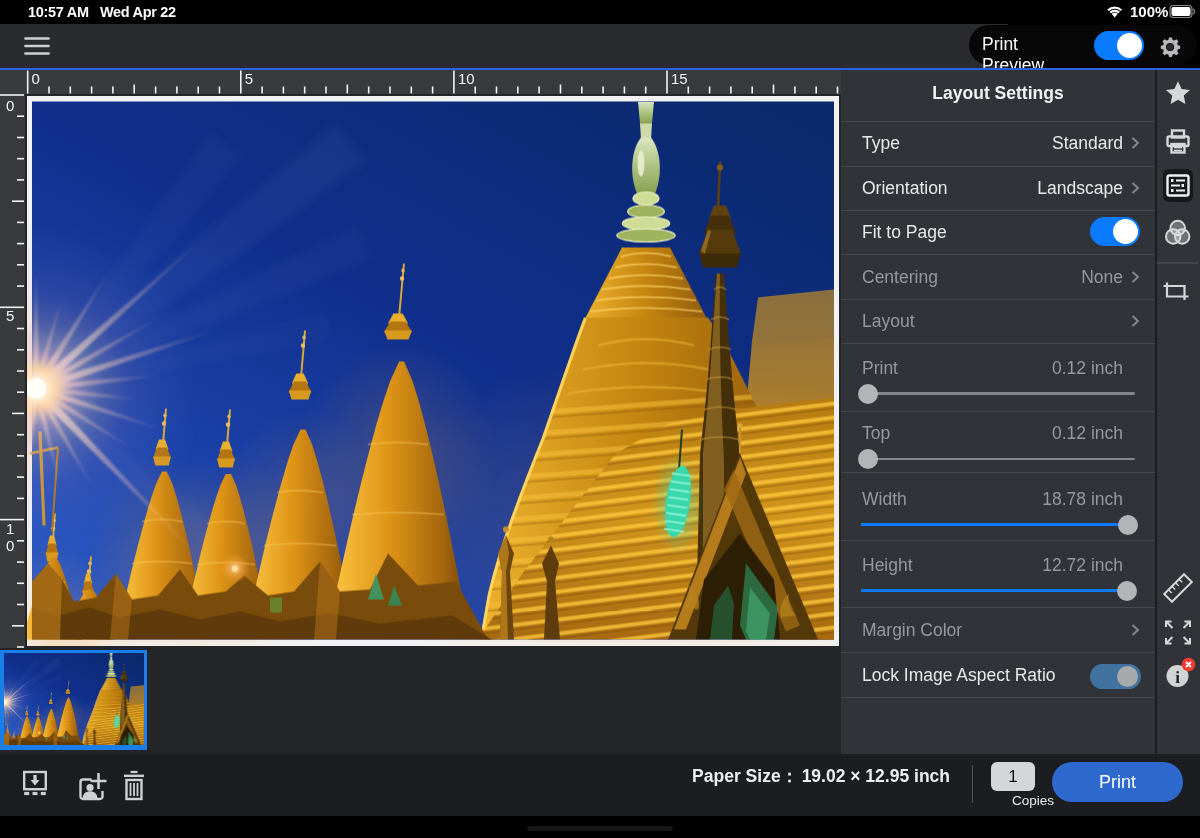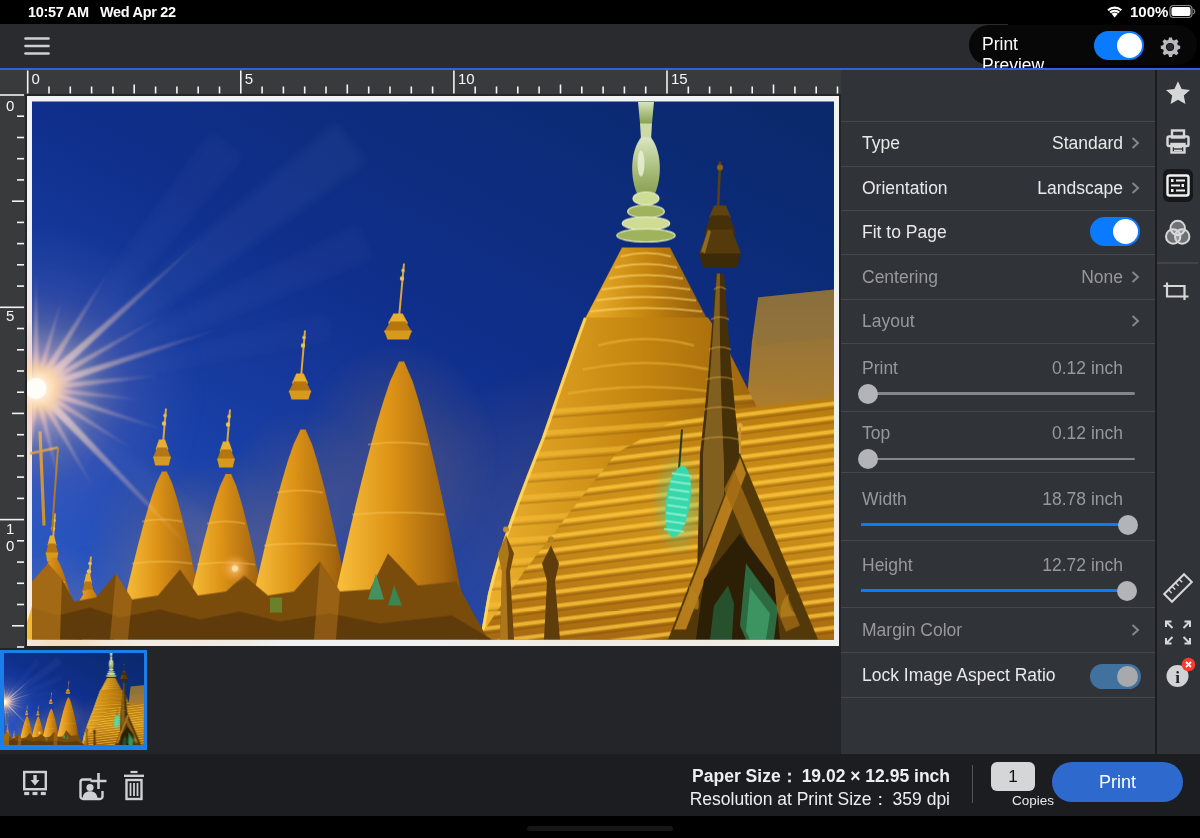--- a/index.html
+++ b/index.html
@@ -519,20 +519,21 @@
     </g>
   </g>
 </svg>
 
 <div class="abs" style="left:0px;top:649.5px;width:147px;height:100px;background:#1a7fe8;"></div>
 <svg class="abs" style="left:3.5px;top:653px;" width="140" height="92" viewBox="0 0 802 538" preserveAspectRatio="none">
   <use href="#ph"></use>
 </svg>
 
 <div class="abs" id="panel">
+  <div class="abs" style="left:0;top:13px;width:314px;text-align:center;font-size:17.5px;font-weight:bold;color:#f2f3f4;">Layout Settings</div>
   <div class="divider" style="top:51px;"></div>
   <div class="divider" style="top:95.5px;"></div>
   <div class="divider" style="top:140px;"></div>
   <div class="divider" style="top:184px;"></div>
   <div class="divider" style="top:228.5px;"></div>
   <div class="divider" style="top:273px;"></div>
   <div class="divider" style="top:340.5px;"></div>
   <div class="divider" style="top:402px;"></div>
   <div class="divider" style="top:469.5px;"></div>
   <div class="divider" style="top:536.5px;"></div>
@@ -682,20 +683,19 @@
       <line x1="104" y1="7.8" x2="124" y2="7.8" stroke-width="2.4"></line>
       <rect x="106.5" y="12" width="15" height="19"></rect>
       <g stroke-width="1.8">
         <line x1="110.5" y1="15" x2="110.5" y2="28"></line>
         <line x1="114" y1="15" x2="114" y2="28"></line>
         <line x1="117.5" y1="15" x2="117.5" y2="28"></line>
       </g>
     </g>
   </svg>
   <div class="abs" style="left:600px;top:10px;width:350px;text-align:right;font-size:17.5px;color:#eeeef0;font-weight:bold;">Paper Size： 19.02 × 12.95 inch</div>
-  <div class="abs" style="left:600px;top:32.5px;width:350px;text-align:right;font-size:17.5px;color:#eeeef0;">Resolution at Print Size： 359 dpi</div>
   <div class="abs" style="left:972px;top:11px;width:1px;height:38px;background:#55565a;"></div>
   <div class="abs" style="left:991px;top:8px;width:44px;height:29px;border-radius:6px;background:#d5d6d8;text-align:center;font-size:17px;line-height:29px;color:#111;">1</div>
   <div class="abs" style="left:991px;top:39px;width:44px;text-align:center;font-size:13.5px;color:#e8e9ea;margin-left:20px;">Copies</div>
   <div class="abs" style="left:1052px;top:7.5px;width:131px;height:40px;border-radius:20px;background:#2e6ace;text-align:center;font-size:18px;line-height:40px;color:#fff;">Print</div>
 </div>
 <div class="abs" style="left:0;top:816px;width:1200px;height:22px;background:#000;"></div>
 <div class="abs" style="left:527px;top:826px;width:146px;height:5px;border-radius:3px;background:#161616;"></div>
 
 </body></html>

